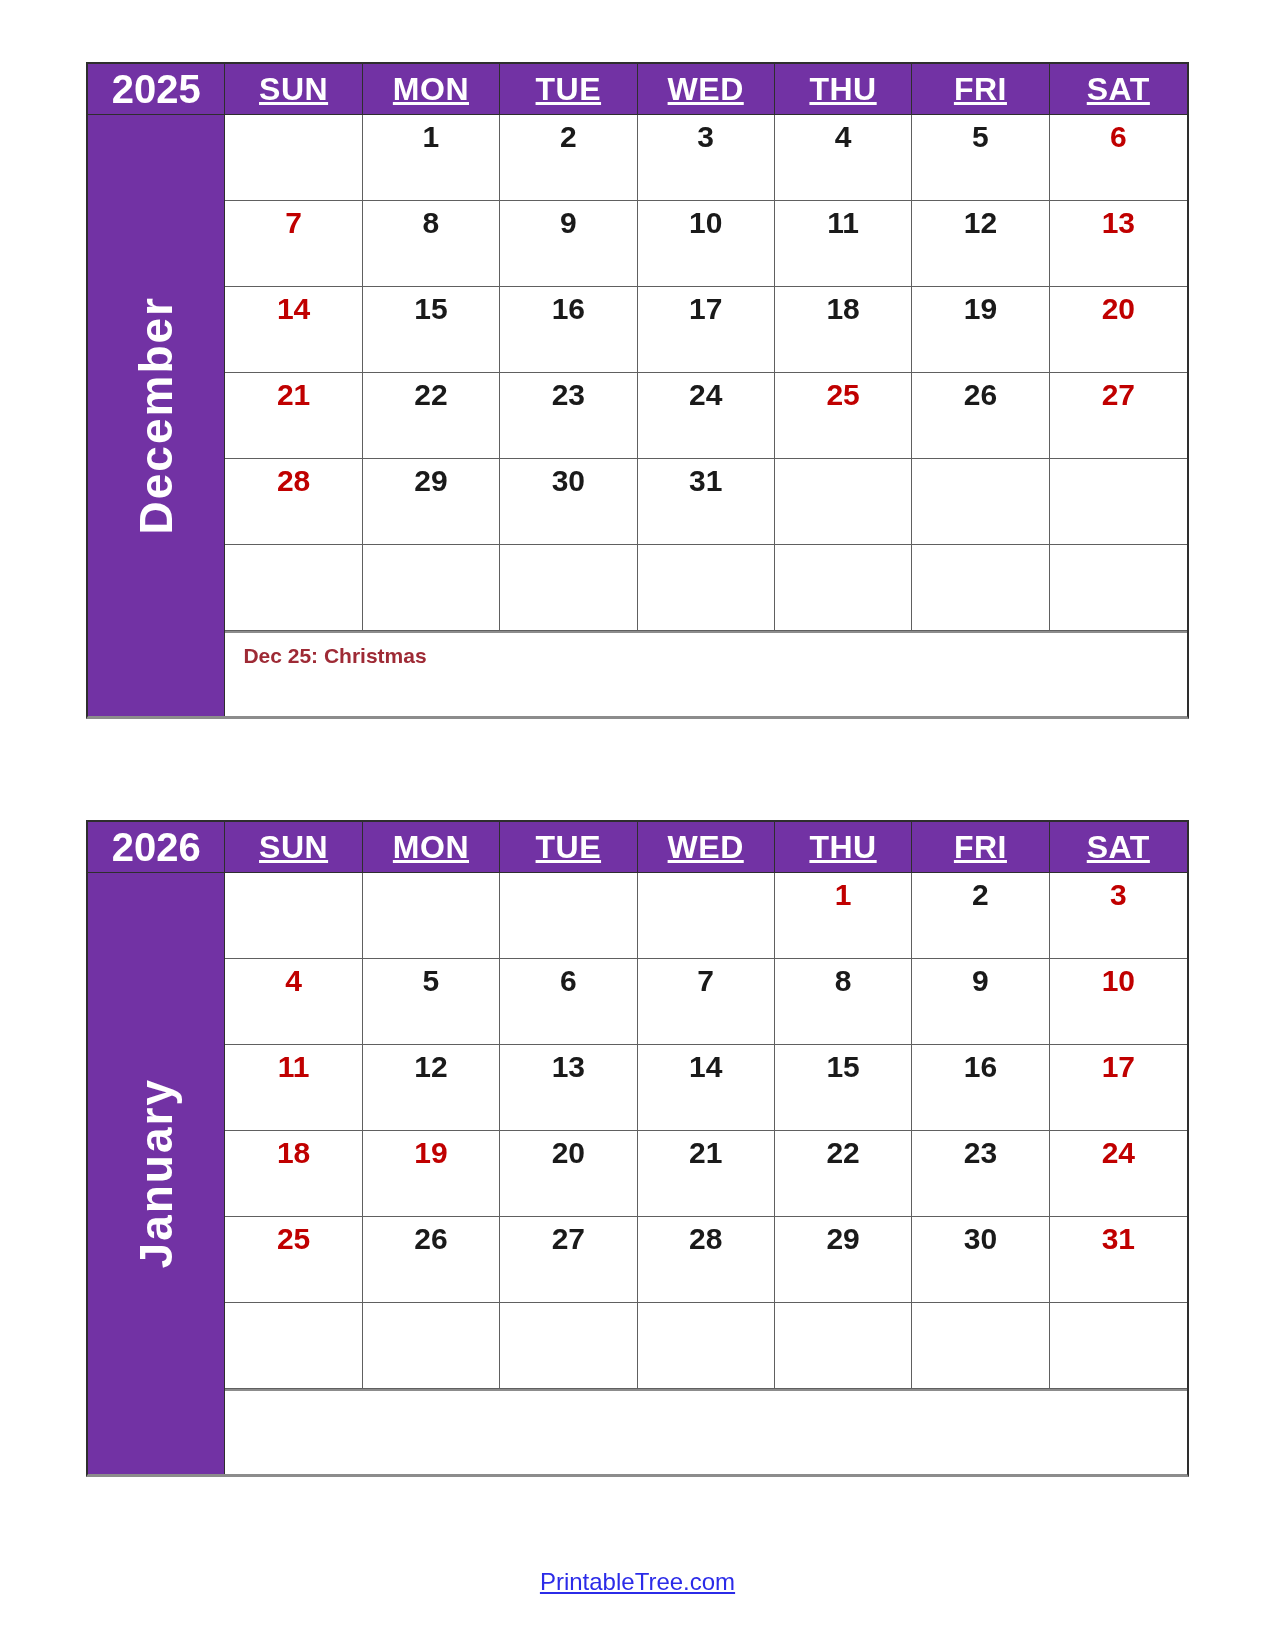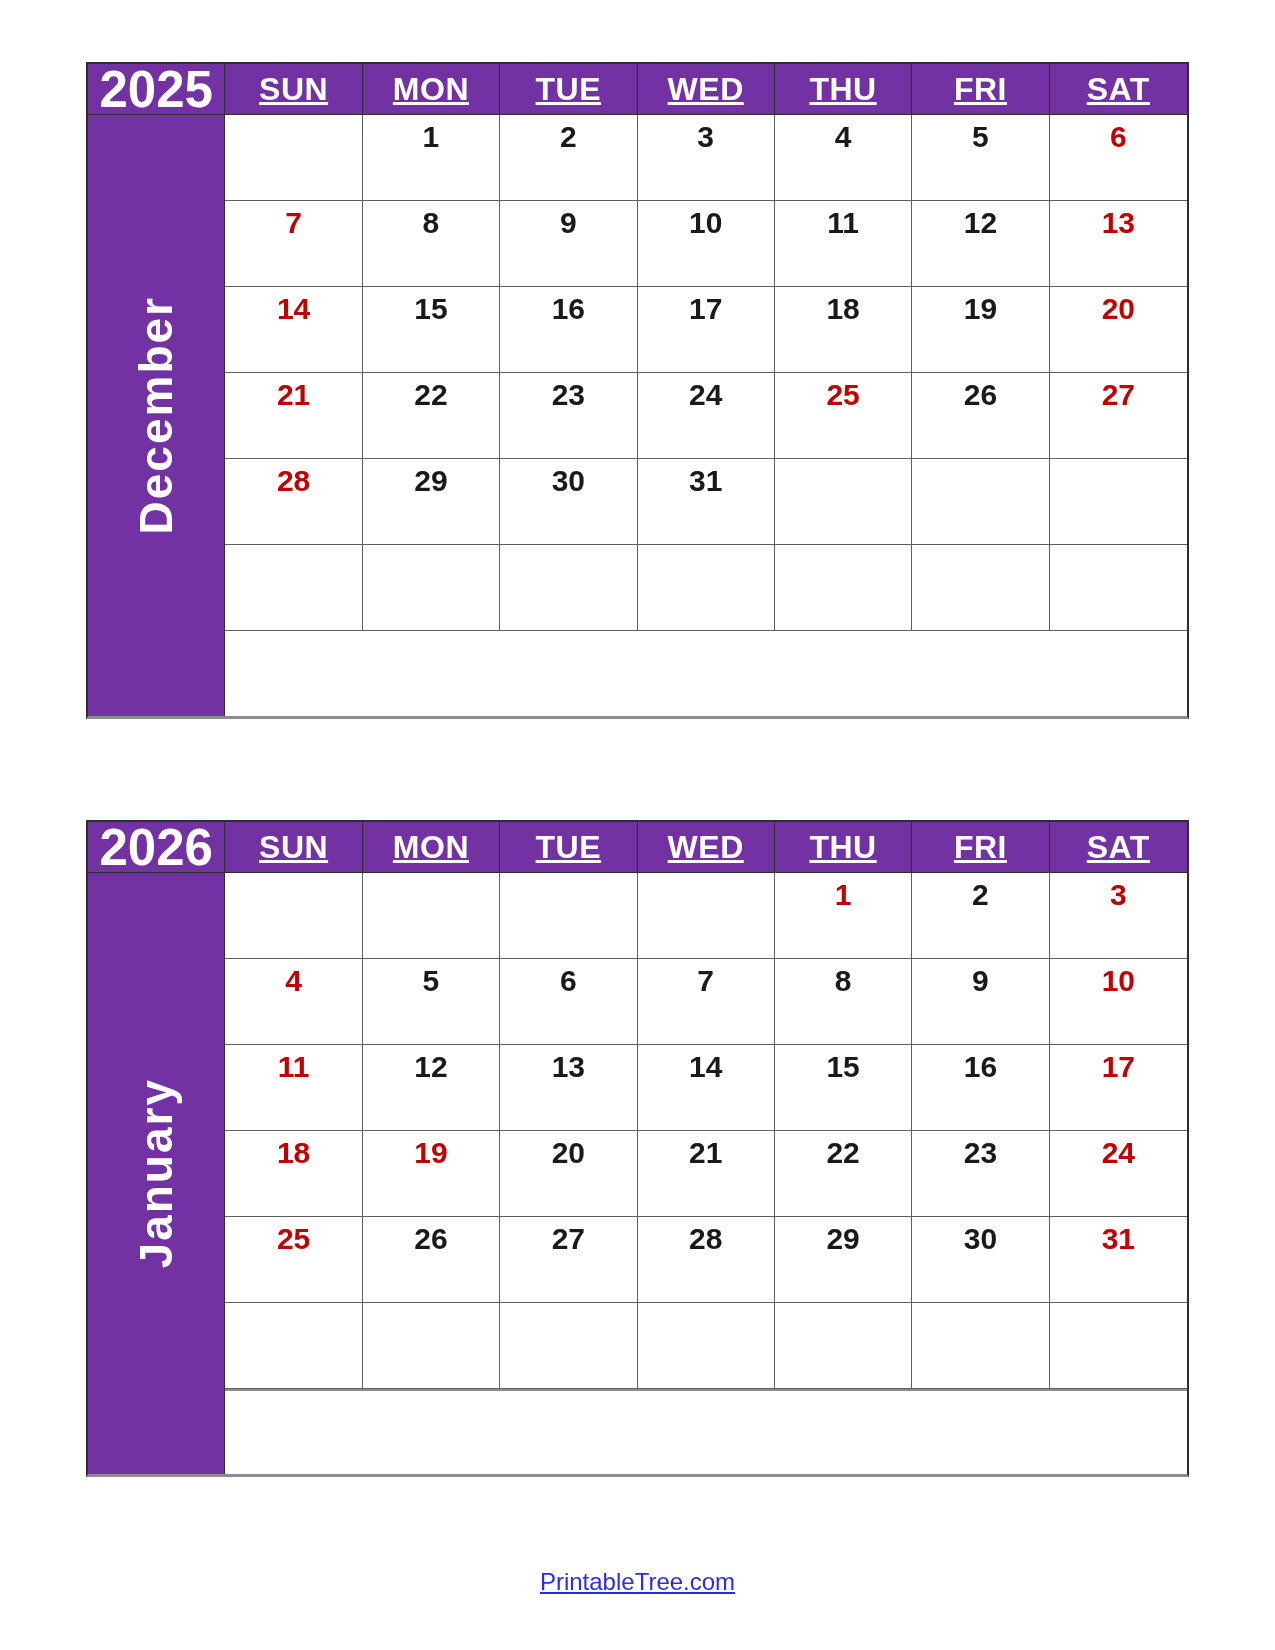--- a/index.html
+++ b/index.html
@@ -35,21 +35,21 @@
   .hd {
     background: var(--header-purple);
     color: #ffffff;
     display: flex;
     align-items: center;
     justify-content: center;
     font-weight: bold;
     border-right: 1px solid var(--dark-line);
     border-bottom: 1px solid var(--dark-line);
   }
-  .hd.year { font-size: 51px; }
+  .hd.year { font-size: 40px; }
   .hd.wd   { font-size: 32px; letter-spacing: 0.5px; text-decoration: underline; }
   .hd.last { border-right: none; }
 
   
   .sidebar {
     grid-column: 1;
     grid-row: 2 / 9;
     background: var(--sidebar-purple);
     border-right: 1px solid var(--dark-line);
     display: flex;
@@ -161,20 +161,23 @@
       <div class="dc"></div>
       <div class="dc"></div>
       <div class="dc last"></div>
       <div class="dc"></div>
       <div class="dc"></div>
       <div class="dc"></div>
       <div class="dc"></div>
       <div class="dc"></div>
       <div class="dc"></div>
       <div class="dc last"></div>
+      <div class="notes">
+        <div class="note-line">Dec 25: Christmas</div>
+      </div>
     </div>
   </div>
 <div id="cal1" class="calendar">
     <div class="cal-grid">
       <div class="hd year">2026</div>
       <div class="hd wd">SUN</div>
       <div class="hd wd">MON</div>
       <div class="hd wd">TUE</div>
       <div class="hd wd">WED</div>
       <div class="hd wd">THU</div>

